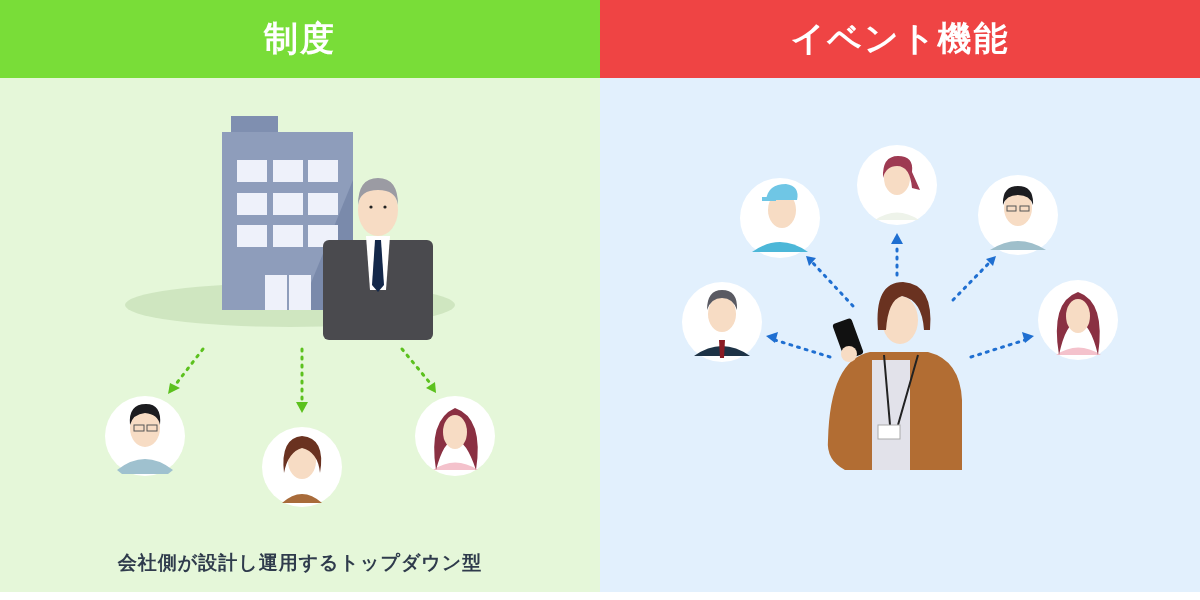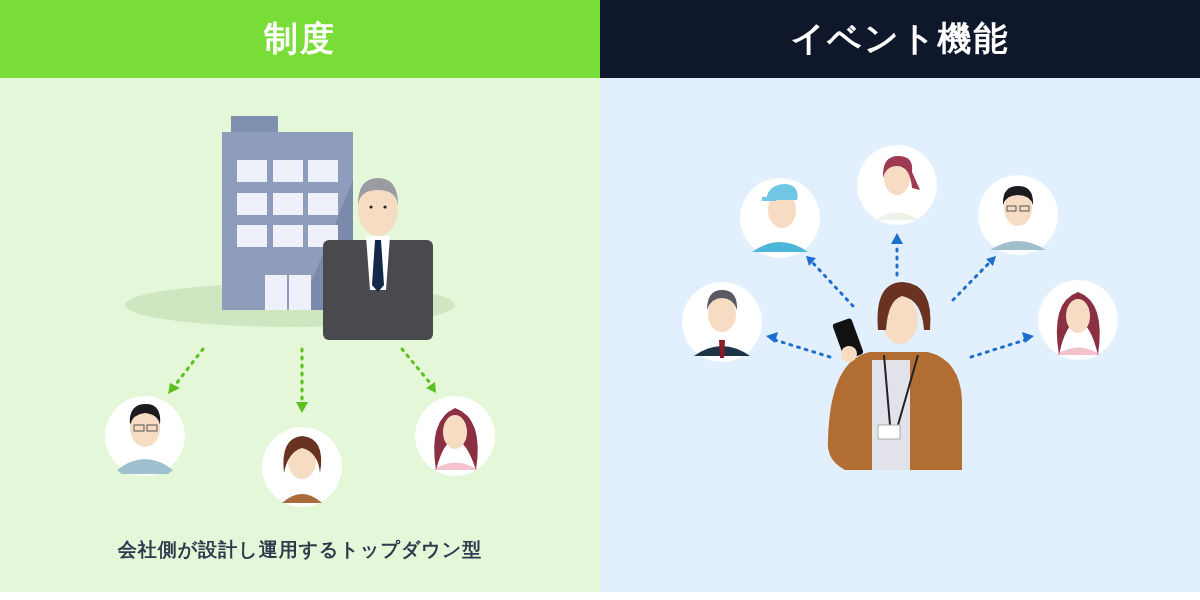--- a/index.html
+++ b/index.html
@@ -3,22 +3,22 @@
   <meta charset="utf-8">
   <style>
     * { box-sizing: border-box; margin: 0; padding: 0; }
     html, body { width: 1200px; height: 600px; overflow: hidden; }
     body { font-family: "DejaVu Sans", "Liberation Sans", sans-serif; position: relative; }
     .panel { position: absolute; top: 0; width: 600px; height: 592px; }
     .panel.left { left: 0; background: #e5f7d9; }
     .panel.right { left: 600px; background: #e2f0fd; }
     .header { height: 78px; display: flex; align-items: center; justify-content: center; color: #fff; font-weight: bold; font-size: 34px; letter-spacing: 2px; }
     .left .header { background: #79dd38; }
-    .right .header { background: #0f172a; }
-    .caption { position: absolute; left: 0; width: 600px; top: 537px; text-align: center; font-size: 19px; font-weight: bold; color: #2f3b4c; letter-spacing: 1px; }
+    .right .header { background: #ef4444; }
+    .caption { position: absolute; left: 0; width: 600px; top: 550px; text-align: center; font-size: 19px; font-weight: bold; color: #2f3b4c; letter-spacing: 1px; }
     .illus { position: absolute; left: 0; top: 78px; }
     .avatar-circle { fill: #fff; }
   </style>
 </head>
 <body>
 
 <div class="panel left">
   <div class="header">制度</div>
 
   <svg class="illus" width="600" height="450" viewBox="0 78 600 450">

